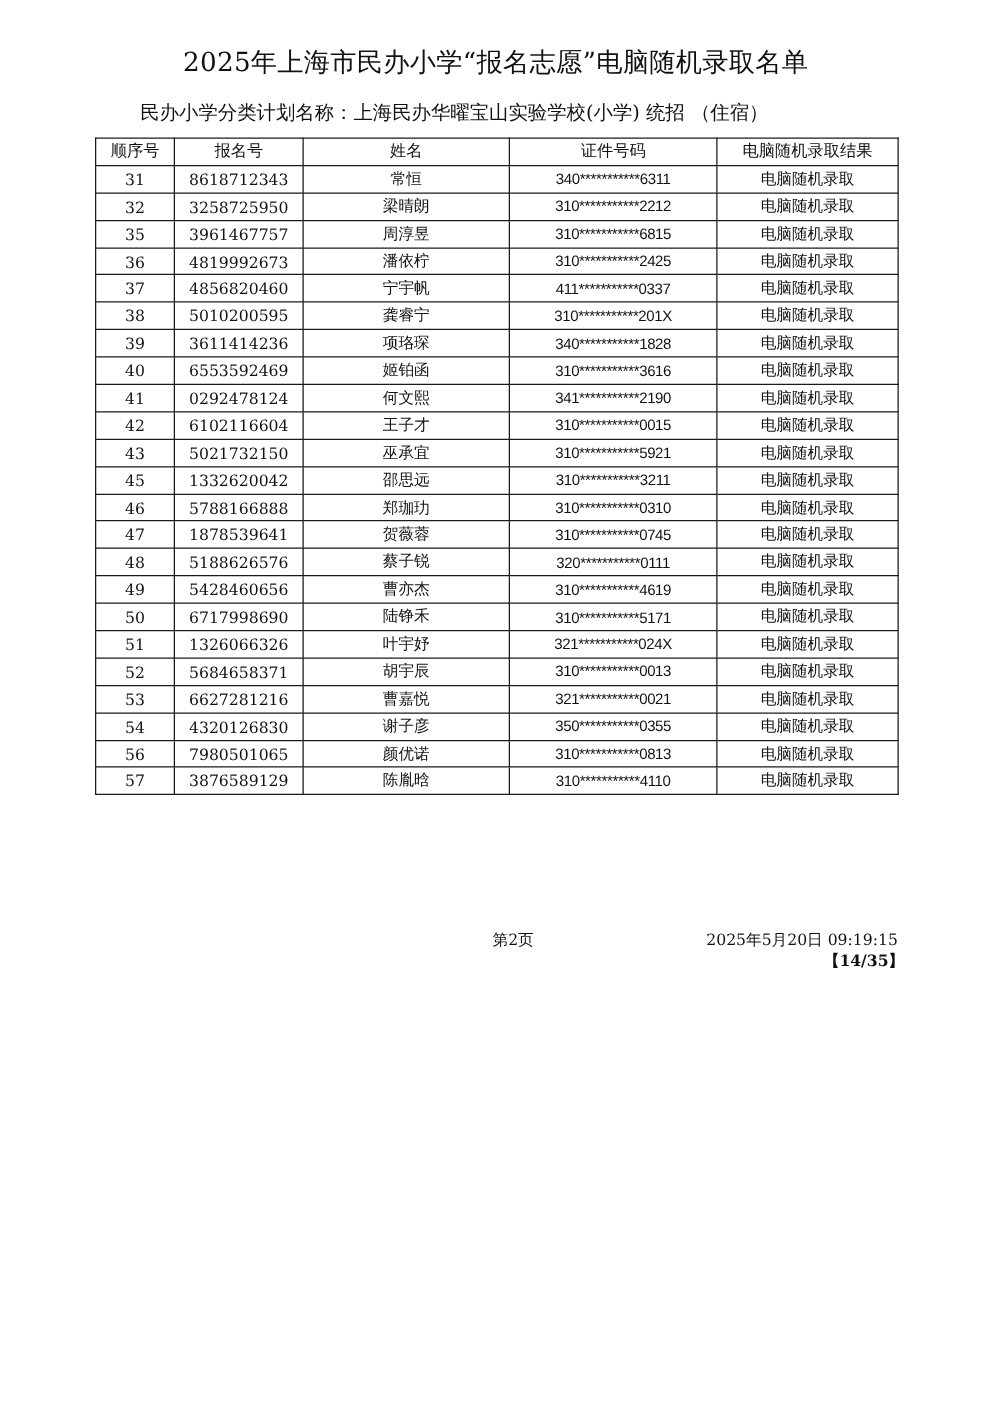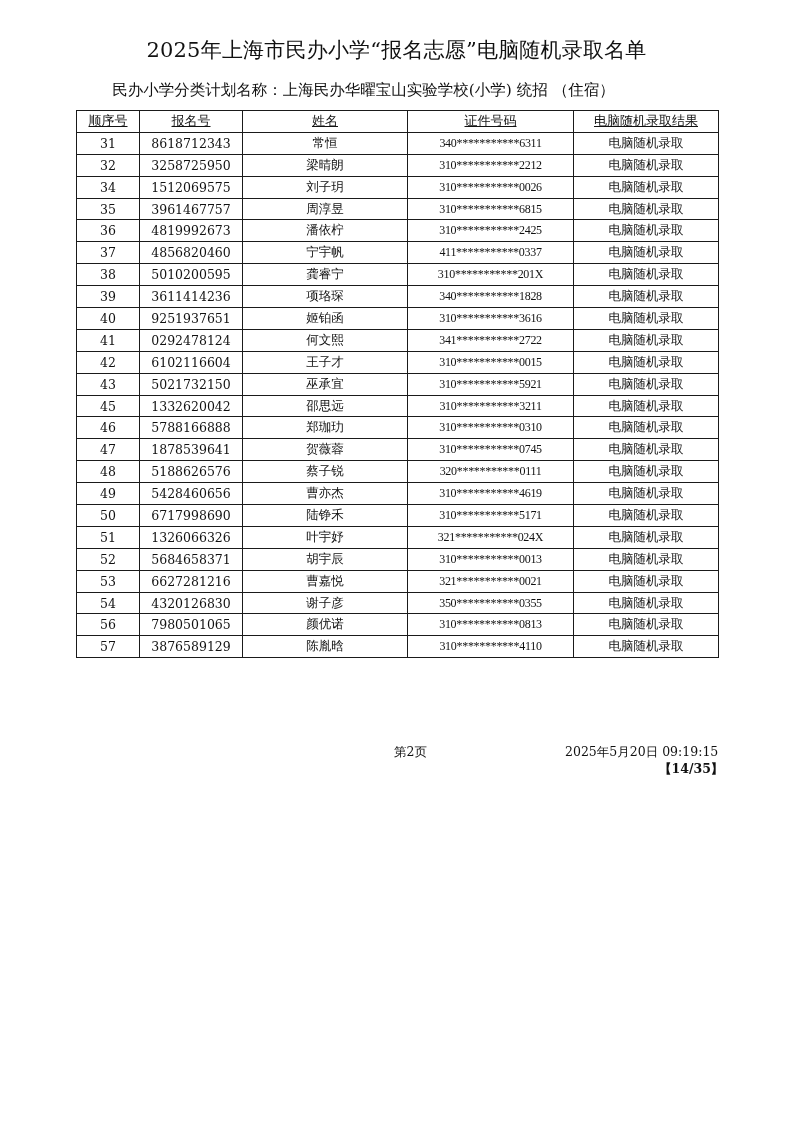--- a/index.html
+++ b/index.html
@@ -6,23 +6,23 @@
   body { width: 793px; height: 1122px; position: relative; overflow: hidden;
          font-family: "DejaVu Serif", "Liberation Serif", serif; color: #111; }
   .title { position: absolute; top: 36px; left: 0; width: 793px; text-align: center;
            font-size: 21px; letter-spacing: 0.2px; }
   .subtitle { position: absolute; top: 80px; left: 0; width: 727px; text-align: center;
               font-size: 15.5px; }
   table.roster { position: absolute; top: 110px; left: 76px; width: 642px;
                  border-collapse: collapse; table-layout: fixed; font-size: 12.5px; }
   table.roster th, table.roster td { border: 1px solid #1a1a1a; height: 20.9px; padding: 0;
                  text-align: center; font-weight: normal; white-space: nowrap; overflow: hidden; }
-  table.roster th { font-size: 13px; text-decoration: underline; }
+  table.roster th { font-size: 13px; }
   .c1 { width: 63px; } .c2 { width: 103px; } .c3 { width: 165px; } .c4 { width: 166px; } .c5 { width: 145px; }
-  .id { font-family: Liberation Serif, serif; font-size: 12px; letter-spacing: -0.3px; }
+  .id { font-family: Liberation Sans, sans-serif; font-size: 12px; letter-spacing: -0.3px; }
   .footer-page { position: absolute; top: 744px; left: 394px; font-size: 12.5px; }
   .footer-time { position: absolute; top: 744px; left: 565px; font-size: 12.5px; }
   .footer-count { position: absolute; top: 761px; left: 659px; font-size: 12.5px; font-weight: bold; }
 </style>
 </head>
 <body>
 
 <div class="title">2025年上海市民办小学“报名志愿”电脑随机录取名单</div>
 <div class="subtitle">民办小学分类计划名称：上海民办华曜宝山实验学校(小学) 统招 （住宿）</div>
 
@@ -52,27 +52,20 @@
         <td>电脑随机录取</td>
       </tr>
       <tr>
         <td>32</td>
         <td>3258725950</td>
         <td>梁晴朗</td>
         <td class="id">310***********2212</td>
         <td>电脑随机录取</td>
       </tr>
       <tr>
-        <td>34</td>
-        <td>1512069575</td>
-        <td>刘子玥</td>
-        <td class="id">310***********0026</td>
-        <td>电脑随机录取</td>
-      </tr>
-      <tr>
         <td>35</td>
         <td>3961467757</td>
         <td>周淳昱</td>
         <td class="id">310***********6815</td>
         <td>电脑随机录取</td>
       </tr>
       <tr>
         <td>36</td>
         <td>4819992673</td>
         <td>潘依柠</td>
@@ -95,30 +88,30 @@
       </tr>
       <tr>
         <td>39</td>
         <td>3611414236</td>
         <td>项珞琛</td>
         <td class="id">340***********1828</td>
         <td>电脑随机录取</td>
       </tr>
       <tr>
         <td>40</td>
-        <td>9251937651</td>
+        <td>6553592469</td>
         <td>姬铂函</td>
         <td class="id">310***********3616</td>
         <td>电脑随机录取</td>
       </tr>
       <tr>
         <td>41</td>
         <td>0292478124</td>
         <td>何文熙</td>
-        <td class="id">341***********2722</td>
+        <td class="id">341***********2190</td>
         <td>电脑随机录取</td>
       </tr>
       <tr>
         <td>42</td>
         <td>6102116604</td>
         <td>王子才</td>
         <td class="id">310***********0015</td>
         <td>电脑随机录取</td>
       </tr>
       <tr>

